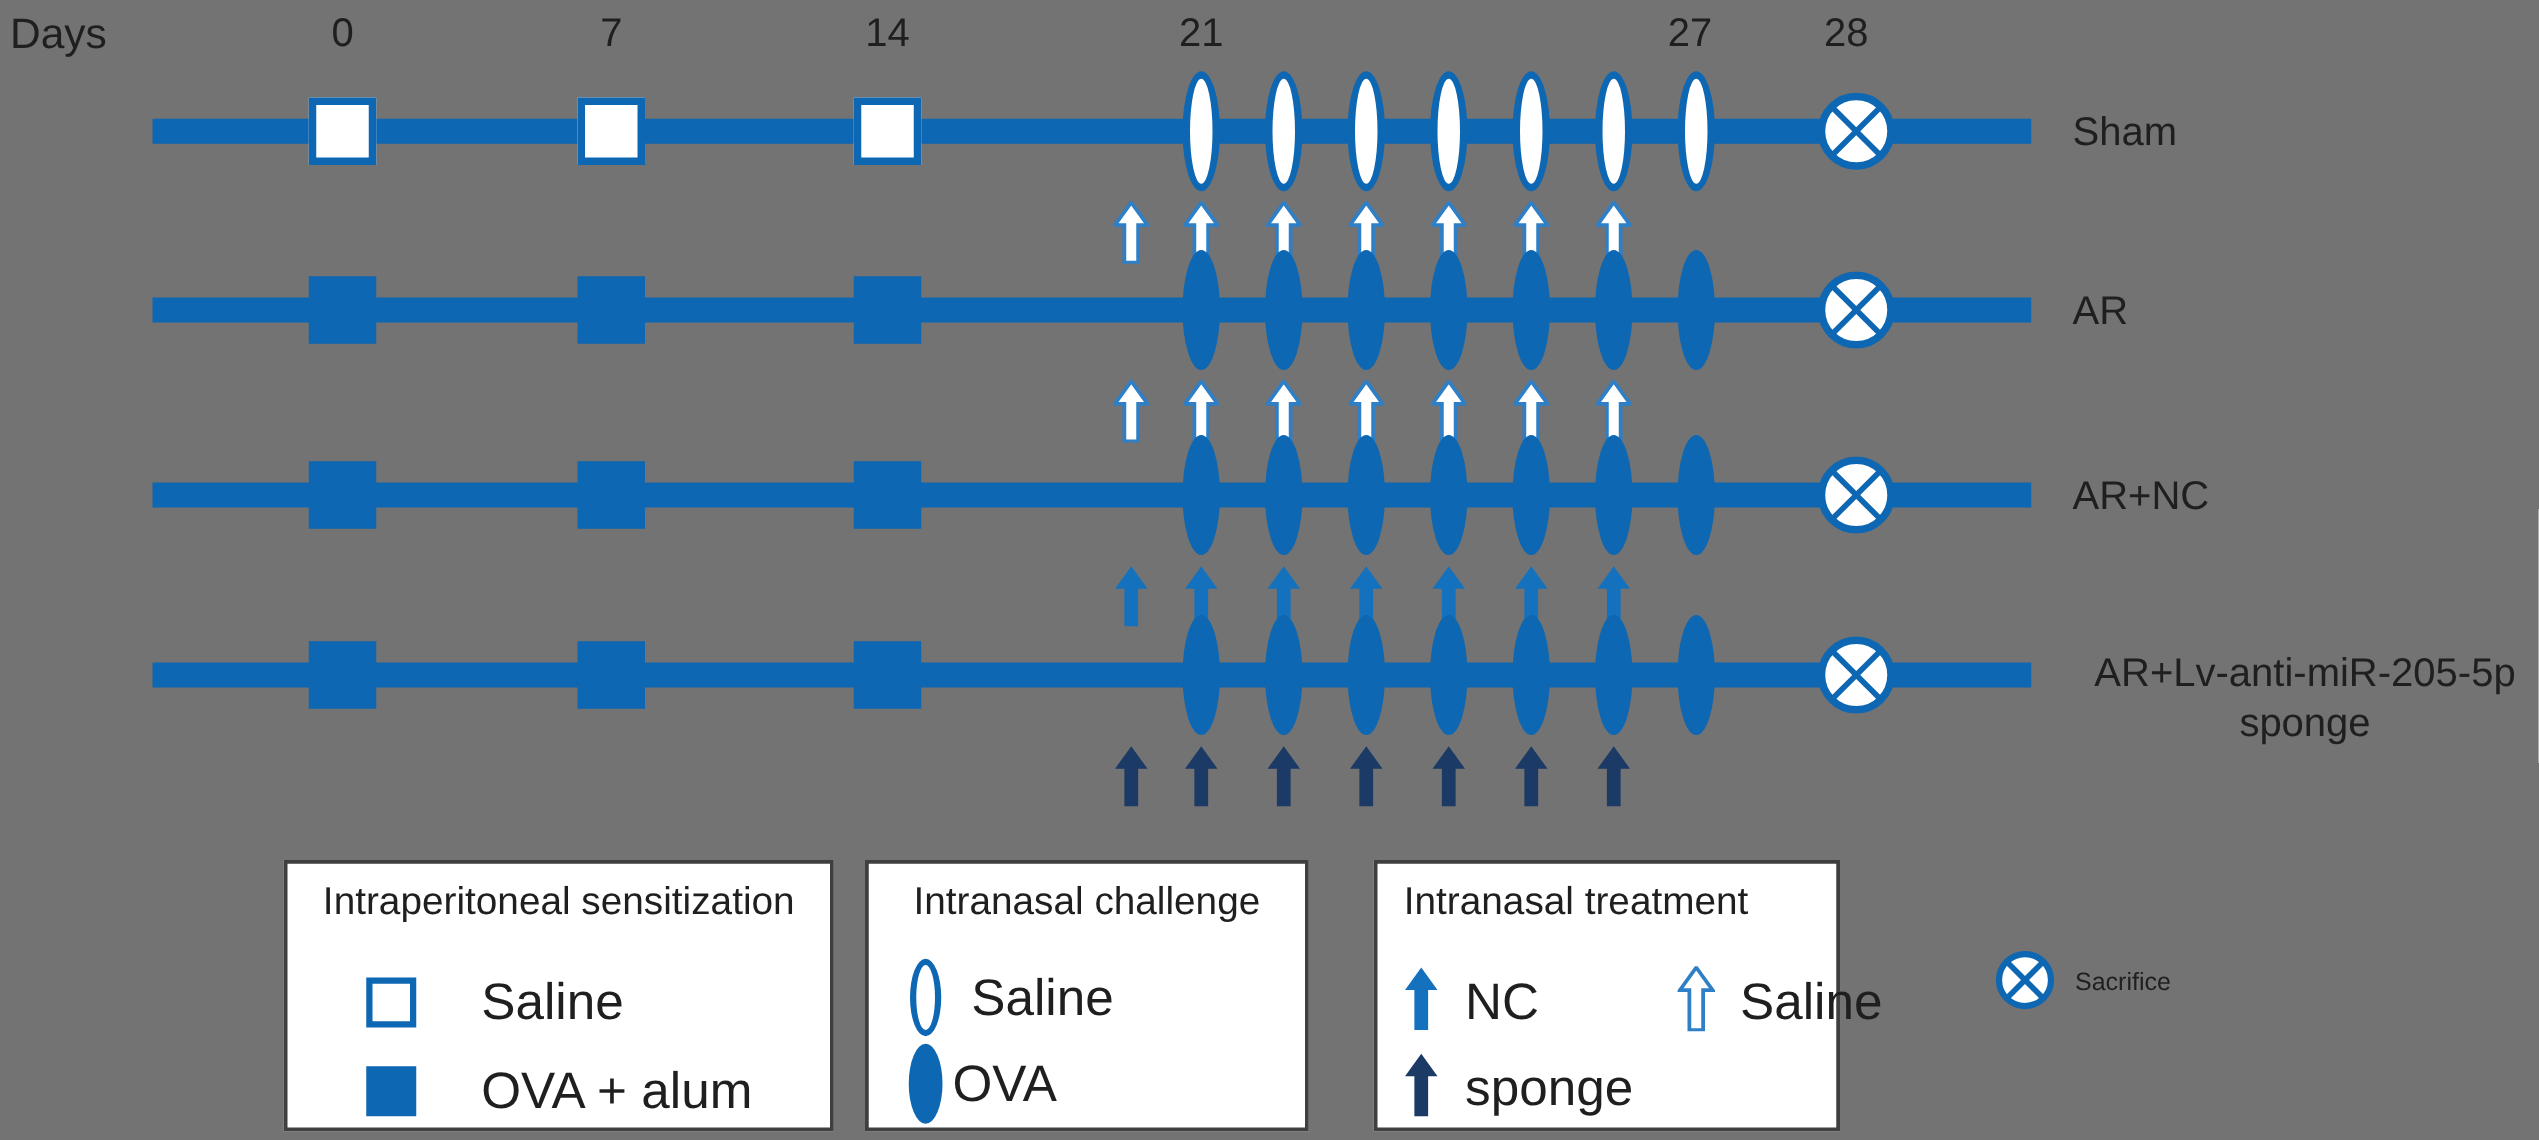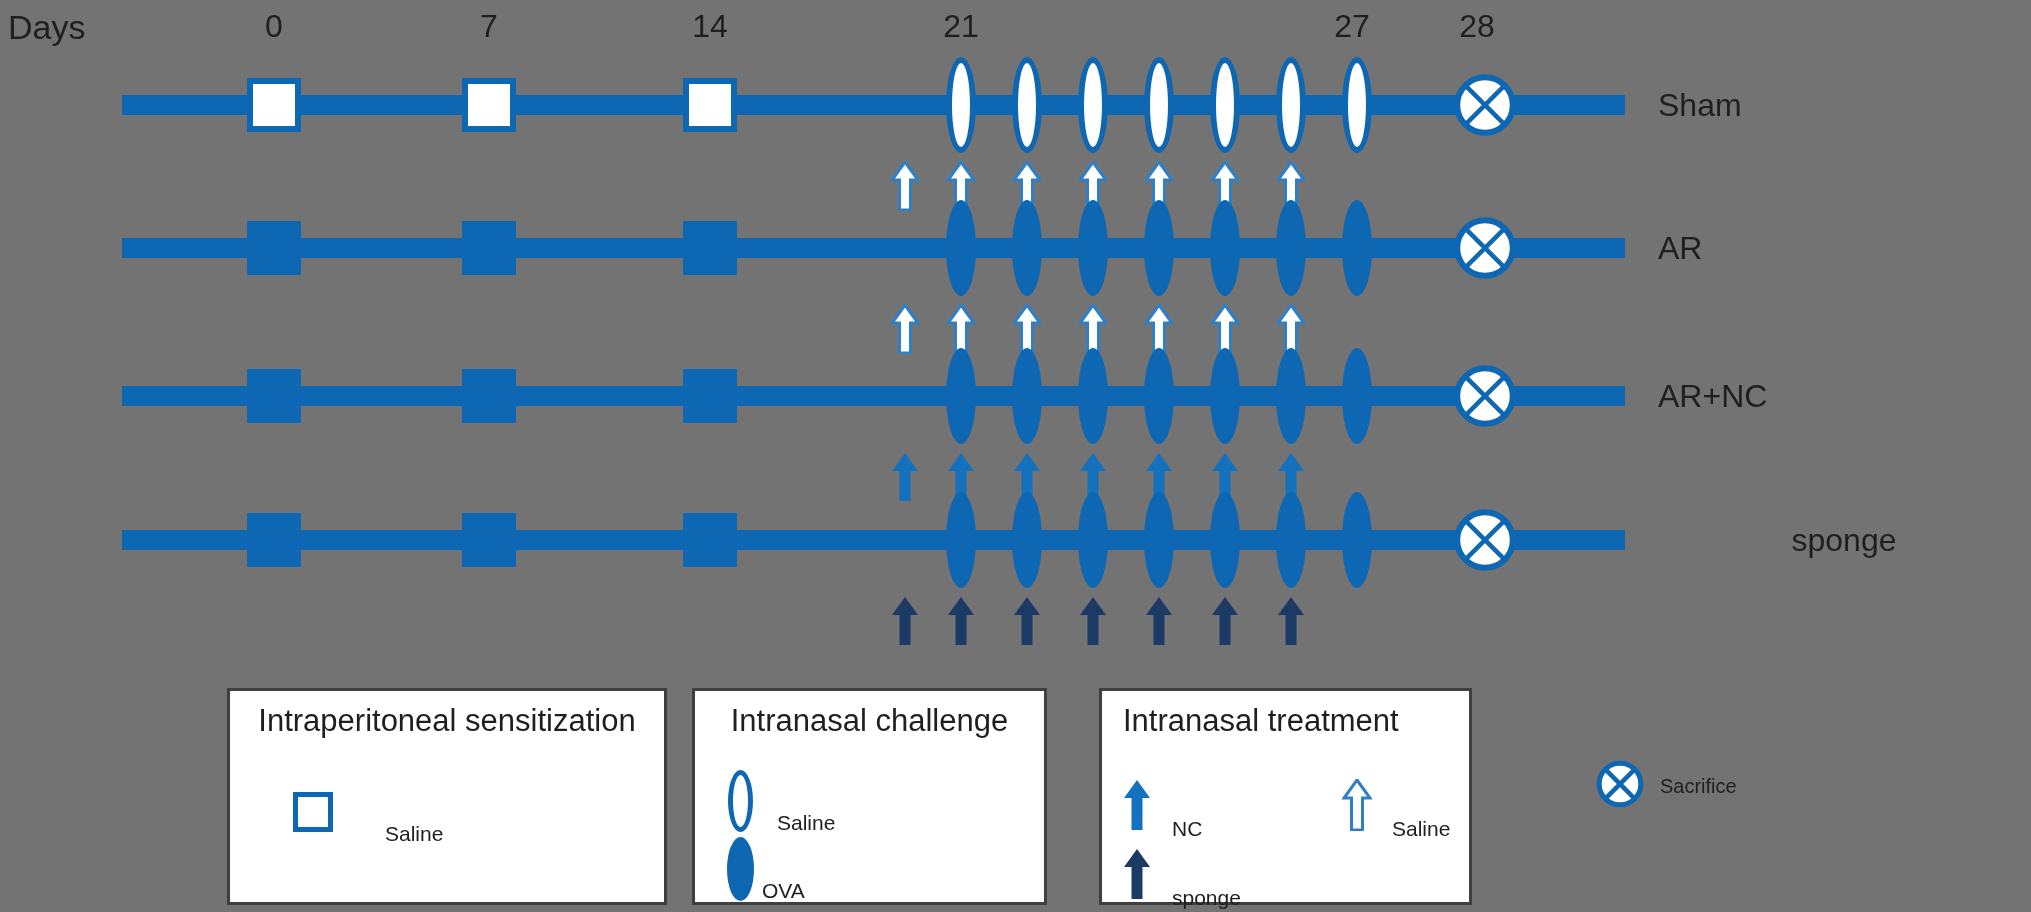--- a/index.html
+++ b/index.html
@@ -19,21 +19,21 @@
   .day-label{position:absolute;top:8px;transform:translateX(-50%);font-size:32px;white-space:nowrap;}
   .days-header{position:absolute;left:8px;top:8px;font-size:34px;}
   .row-label{position:absolute;font-size:32px;line-height:40px;display:flex;flex-direction:column;justify-content:center;white-space:nowrap;}
   .row-label.two-line{text-align:center;}
   .marker-svg{position:absolute;display:block;}
   .lg-box{position:absolute;border:3px solid var(--border);box-sizing:border-box;background:#fff;}
   .lg-title{position:absolute;left:0;right:0;top:12px;font-size:31px;white-space:nowrap;}
   .lg-title.center{text-align:center;}
   .lg-title.left{text-align:left;padding-left:21px;}
   .lg-item{position:absolute;display:flex;align-items:center;}
-  .lg-item .lbl{font-size:21px;white-space:nowrap;margin-top:44px;}
+  .lg-item .lbl{font-size:41px;white-space:nowrap;}
   .sq-icon{width:40px;height:40px;box-sizing:border-box;flex:0 0 auto;}
   .sq-icon.open{background:#fff;border:5px solid var(--primary);}
   .sq-icon.filled{background:var(--primary);}
   .el-icon{box-sizing:border-box;border-radius:50%;flex:0 0 auto;}
   .el-icon.open{width:25px;height:62px;background:#fff;border:5px solid var(--primary);}
   .el-icon.filled{width:27px;height:64px;background:var(--primary);}
   .sac-legend{position:absolute;display:flex;align-items:center;gap:16px;}
   .sac-legend .lbl{font-size:20px;white-space:nowrap;}
 </style>
 </head>
@@ -201,29 +201,34 @@
         </svg></div>
       <div class="marker-svg" style="left: 1277px; top: 596px; width: 28px; height: 50px;"><svg width="28" height="50" viewBox="0 0 28 50" xmlns="http://www.w3.org/2000/svg">
           <path d="M14 1 L27 19 L19.5 19 L19.5 49 L8.5 49 L8.5 19 L1 19 Z" fill="#1C3A66"></path>
         </svg></div>
       <div class="marker-svg" style="left: 1454px; top: 509px; width: 62px; height: 62px;"><svg width="62" height="62" viewBox="0 0 62 62" xmlns="http://www.w3.org/2000/svg">
           <circle cx="31" cy="31" r="27.8" fill="#fff" stroke="#0E67B2" stroke-width="6"></circle>
           <line x1="11.54" y1="11.54" x2="50.46" y2="50.46" stroke="#0E67B2" stroke-width="4.5"></line>
           <line x1="50.46" y1="11.54" x2="11.54" y2="50.46" stroke="#0E67B2" stroke-width="4.5"></line>
         </svg></div>
       <div class="row-label two-line" style="left: 1658px; top: 518px; min-height: 44px; width: 372px;">
+        <div>AR+Lv-anti-miR-205-5p</div>
         <div>sponge</div>
       </div>
     </div>
 
   <div class="lg-box" style="left:227px;top:688px;width:440px;height:217px">
     <div class="lg-title center">Intraperitoneal sensitization</div>
     <div class="lg-item" style="left:63px;top:87px;gap:52px">
       <span class="sq-icon open"></span>
       <span class="lbl">Saline</span>
+    </div>
+    <div class="lg-item" style="left:63px;top:158px;gap:52px">
+      <span class="sq-icon filled"></span>
+      <span class="lbl">OVA + alum</span>
     </div>
   </div>
 
   <div class="lg-box" style="left:692px;top:688px;width:355px;height:217px">
     <div class="lg-title center">Intranasal challenge</div>
     <div class="lg-item" style="left:33px;top:76px;gap:24px">
       <span class="el-icon open"></span>
       <span class="lbl">Saline</span>
     </div>
     <div class="lg-item" style="left:32px;top:144px;gap:8px">

